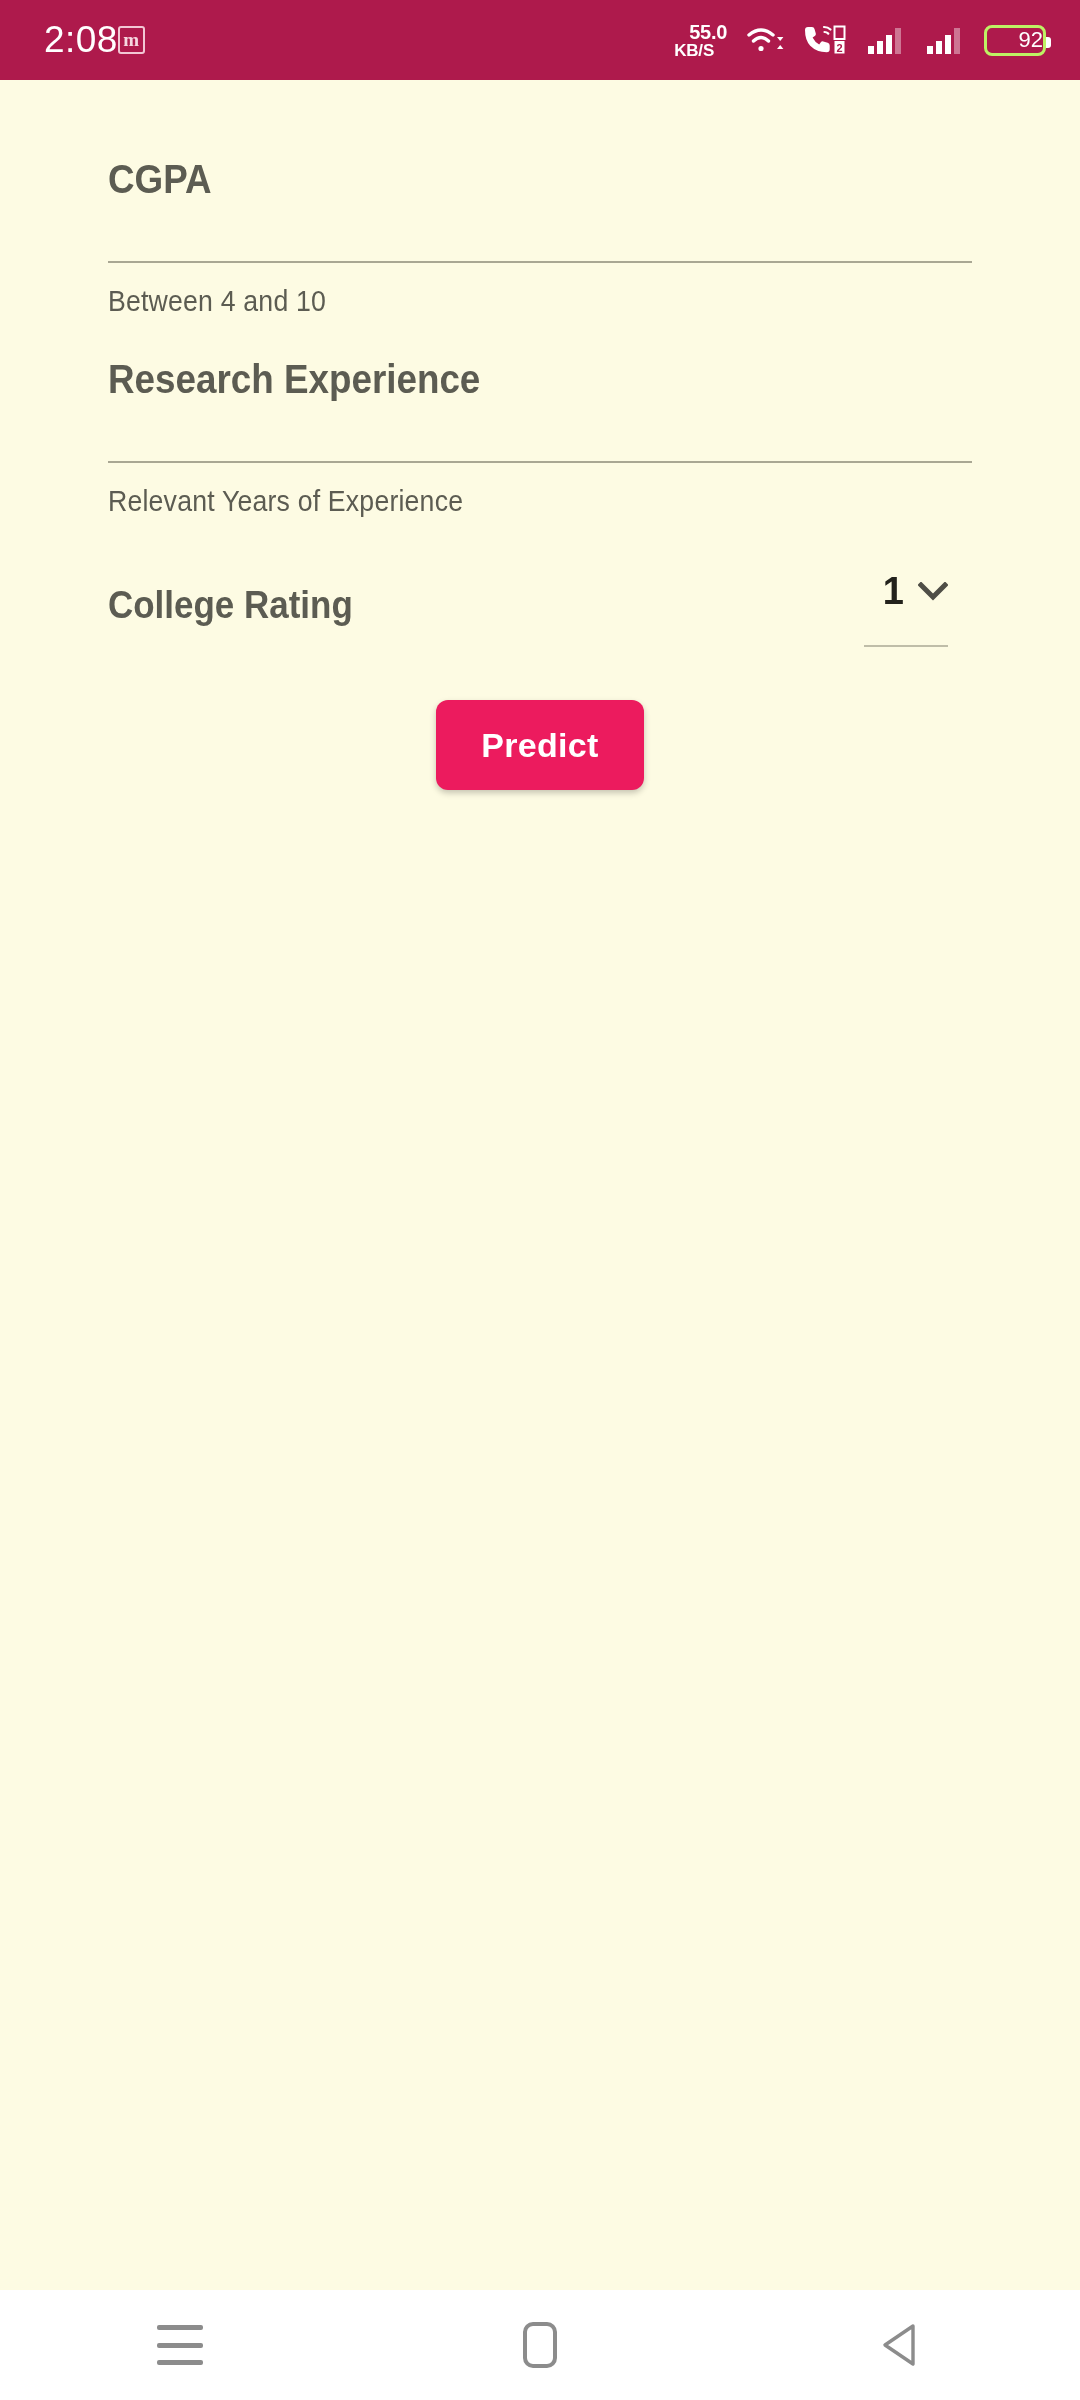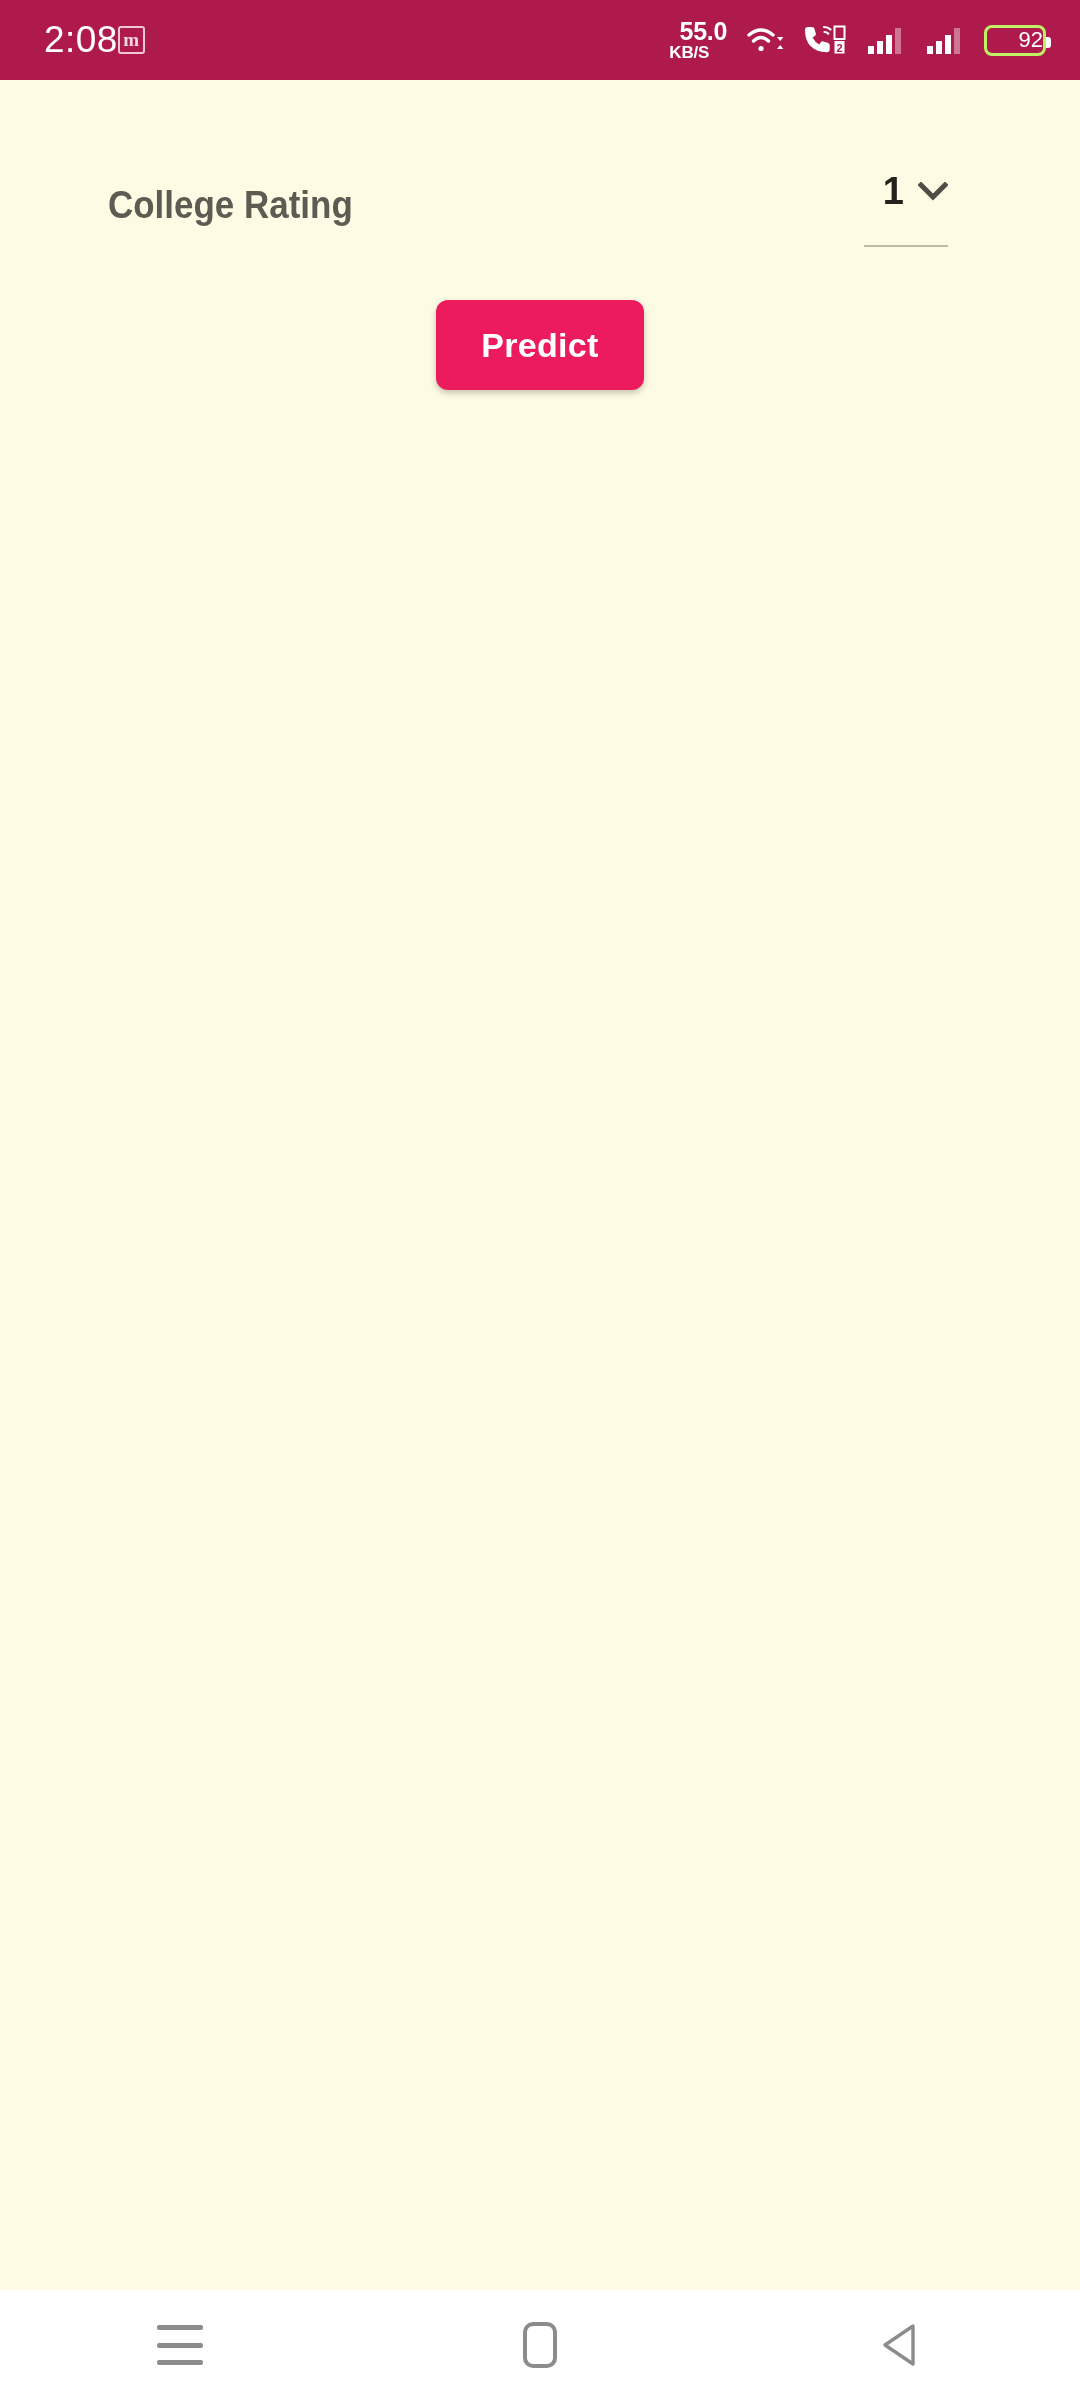--- a/index.html
+++ b/index.html
@@ -57,21 +57,21 @@
     display: flex;
     align-items: center;
     gap: 19px;
   }
   .net-speed {
     color: #FFFFFF;
     text-align: center;
     line-height: 1.0;
     font-weight: 700;
   }
-  .net-speed .rate { font-size: 25px; display: block; letter-spacing: -0.3px; margin-left: 28px;}
+  .net-speed .rate { font-size: 20px; display: block; letter-spacing: -0.3px; margin-left: 28px;}
   .net-speed .unit { font-size: 17px; display: block; letter-spacing: -0.2px;}
 
   .icon-wifi { width: 38px; height: 30px; }
   .icon-volte { width: 44px; height: 32px; }
   .icon-signal { width: 40px; height: 30px; }
   .battery {
     width: 62px; height: 31px;
     border: 3px solid #bef264;
     border-radius: 8px;
     position: relative;
@@ -299,21 +299,31 @@
         <span>92</span>
       </div>
     </div>
   </div>
 
 
   <div class="content">
 
 
 
-
+    <div class="field">
+      <div class="field-hint">CGPA</div>
+      <div class="field-line"></div>
+      <div class="field-helper">Between 4 and 10</div>
+    </div>
+
+    <div class="field">
+      <div class="field-hint">Research Experience</div>
+      <div class="field-line"></div>
+      <div class="field-helper">Relevant Years of Experience</div>
+    </div>
 
     <div class="dropdown-row">
       <div class="dropdown-label">College Rating</div>
       <div class="dropdown-control">
         <div class="dropdown-inner">
           <div class="dropdown-value">1</div>
           <svg class="chev" viewBox="0 0 30 19">
             <path d="M3 3 L15 15 L27 3" stroke="#4F4E46" stroke-width="5" fill="none" stroke-linecap="square" stroke-linejoin="miter"></path>
           </svg>
         </div>

